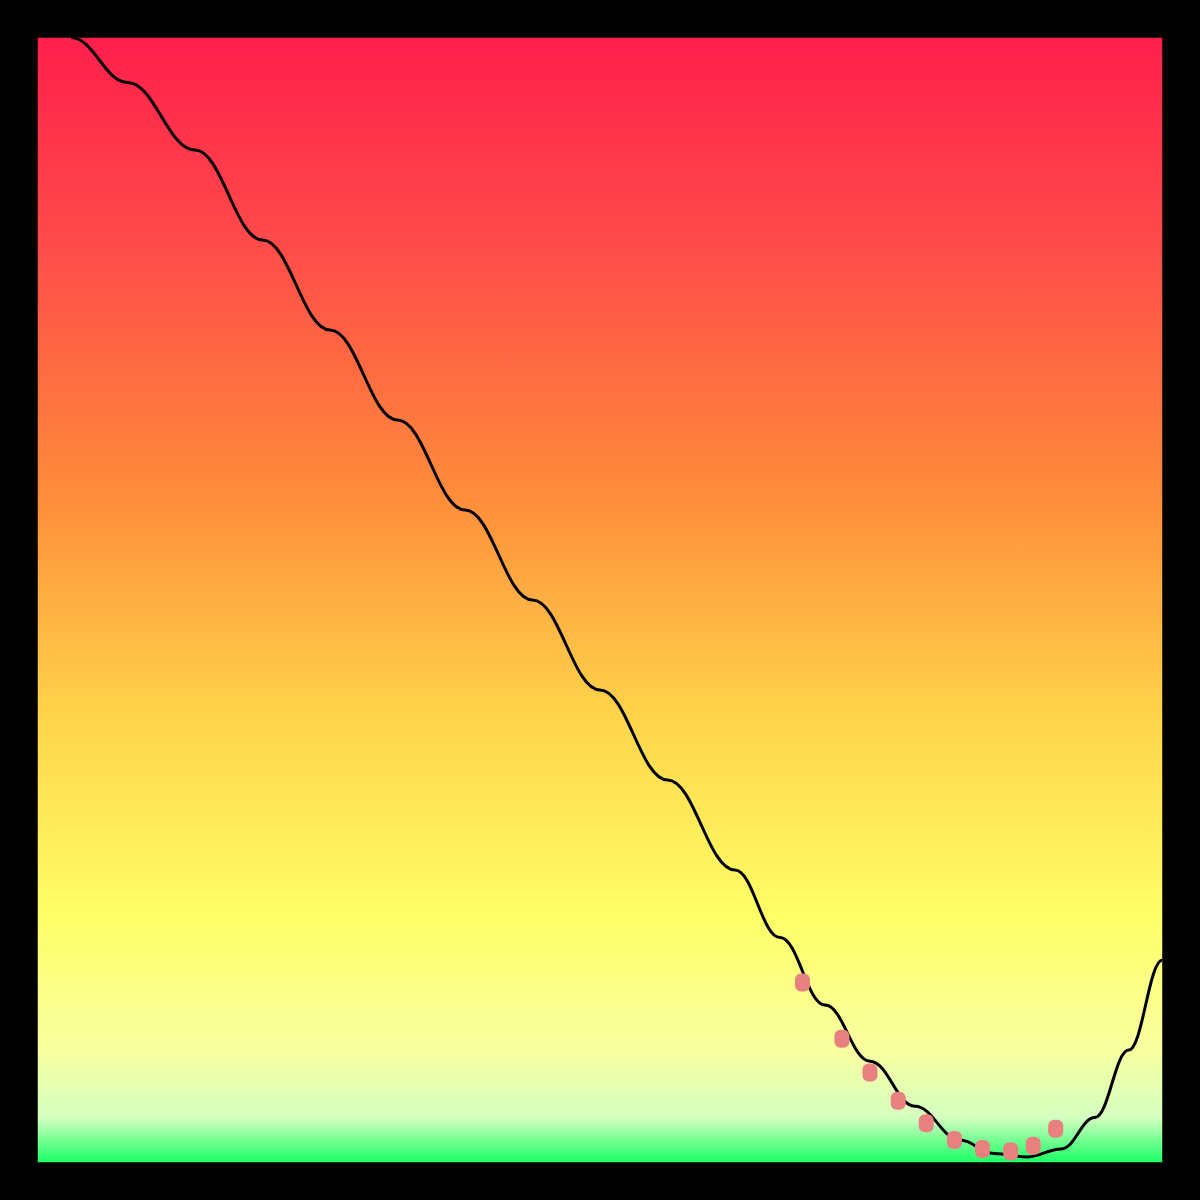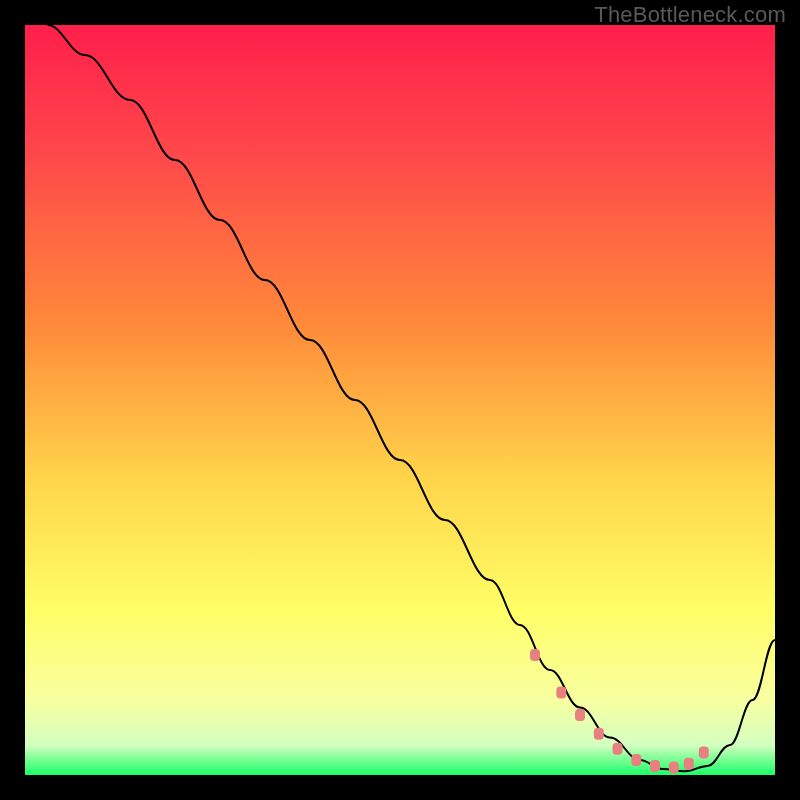--- a/index.html
+++ b/index.html
@@ -26,21 +26,20 @@
     width: 750px;
     height: 750px;
   }
   .plot svg { display: block; width: 750px; height: 750px; }
   .curve { fill: none; stroke: #000; stroke-width: 2; }
   .dot { fill: #e98080; }
 </style>
 </head>
 <body>
 <div class="frame">
-  <div class="watermark">TheBottleneck.com</div>
   <div class="plot">
     <svg viewBox="0 0 750 750">
       <defs>
         <linearGradient id="bg" x1="0" y1="0" x2="0" y2="1">
           <stop offset="0%" stop-color="#ff1f4b"></stop>
           <stop offset="18%" stop-color="#ff4a4a"></stop>
           <stop offset="40%" stop-color="#ff8a3a"></stop>
           <stop offset="60%" stop-color="#ffd34a"></stop>
           <stop offset="78%" stop-color="#ffff66"></stop>
           <stop offset="90%" stop-color="#f8ffa0"></stop>

